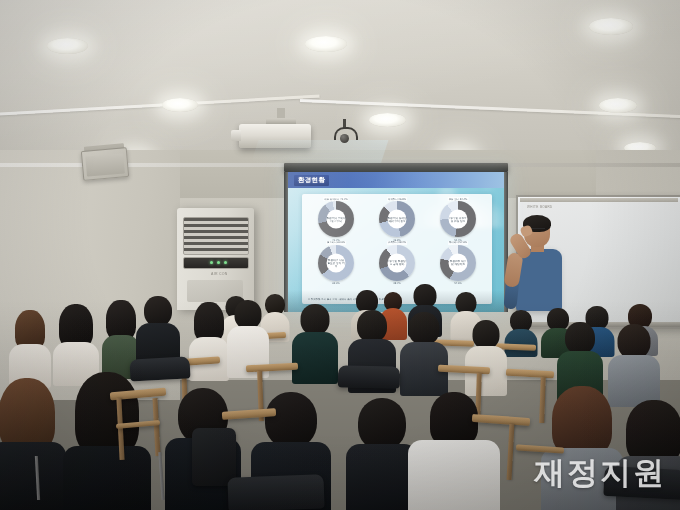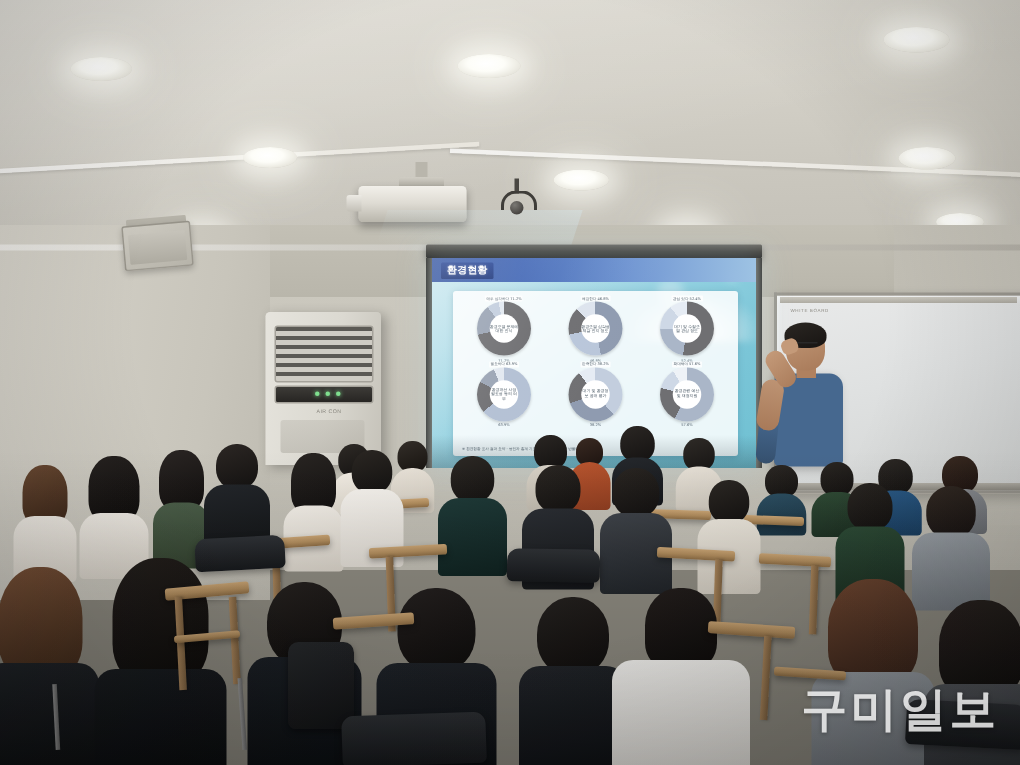--- a/index.html
+++ b/index.html
@@ -712,14 +712,14 @@
     <div class="backpack" style="left:192px;top:158px;width:44px;height:58px;"></div>
     <div class="chairleg" style="left:160px;top:182px;height:48px;transform:rotate(-4deg);"></div>
     <div class="chairleg" style="left:36px;top:186px;height:44px;transform:rotate(-3deg);"></div>
     <div class="chairback" style="left:228px;top:206px;width:96px;height:34px;transform:rotate(-2deg);"></div>
     <div class="chairback" style="left:604px;top:198px;width:80px;height:30px;transform:rotate(3deg);"></div>
   </div>
 
   <div class="fg-vignette"></div>
   <div class="global-vignette"></div>
 
-  <div class="watermark">구미일보</div>
+  <div class="watermark">재정지원</div>
 </div>
 
 </body></html>

